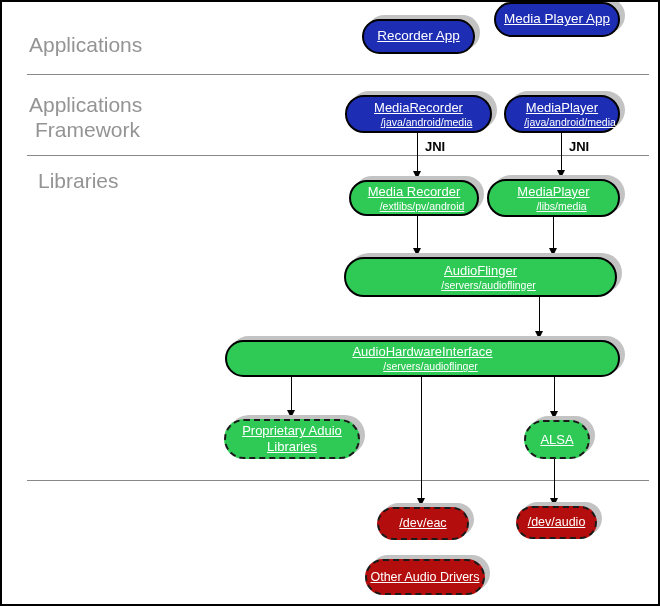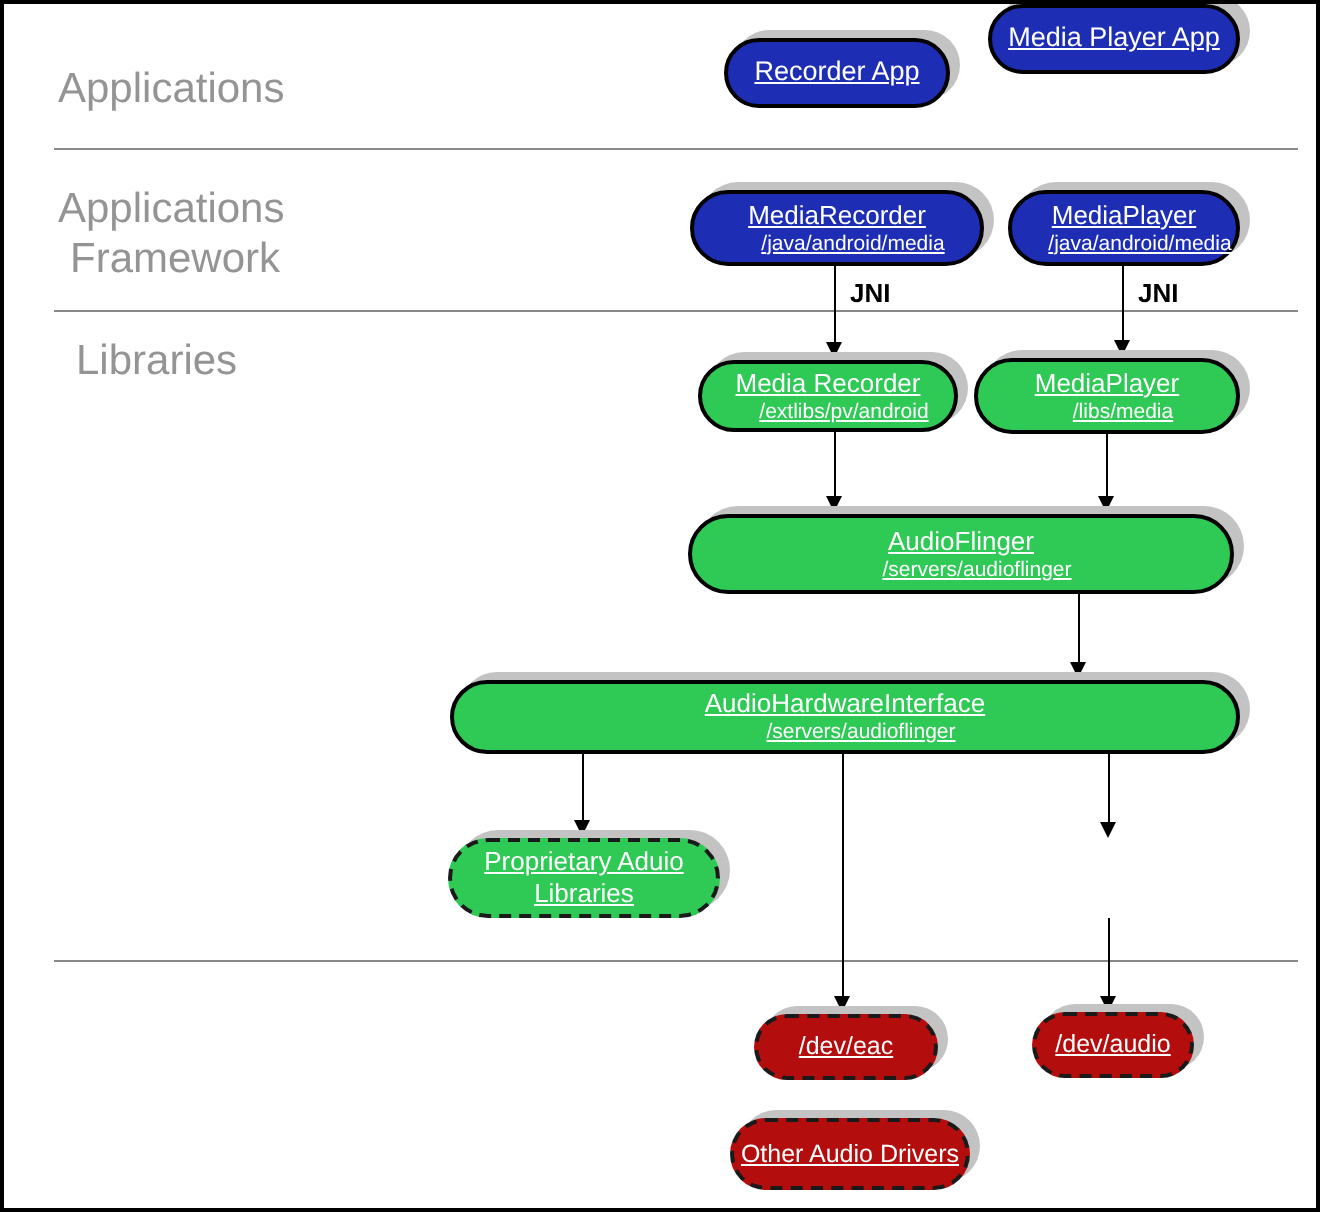--- a/index.html
+++ b/index.html
@@ -123,20 +123,23 @@
     </div>
   <div class="arrow" style="left:553px;top:375px;height:42px">
       <div class="line"></div>
       <div class="head"></div>
     </div>
 
   <div class="pill green dashed" style="left:222px;top:417px;width:136px;height:40px">
     <span class="t">Proprietary Aduio</span>
     <span class="t">Libraries</span>
   </div>
+  <div class="pill green dashed" style="left:522px;top:418px;width:66px;height:39px">
+    <span class="t">ALSA</span>
+  </div>
 
   <div class="arrow" style="left:553px;top:457px;height:47px">
       <div class="line"></div>
       <div class="head"></div>
     </div>
 
   <div class="pill red dashed" style="left:375px;top:505px;width:92px;height:33px">
     <span class="t sm">/dev/eac</span>
   </div>
   <div class="pill red dashed" style="left:514px;top:504px;width:81px;height:33px">

